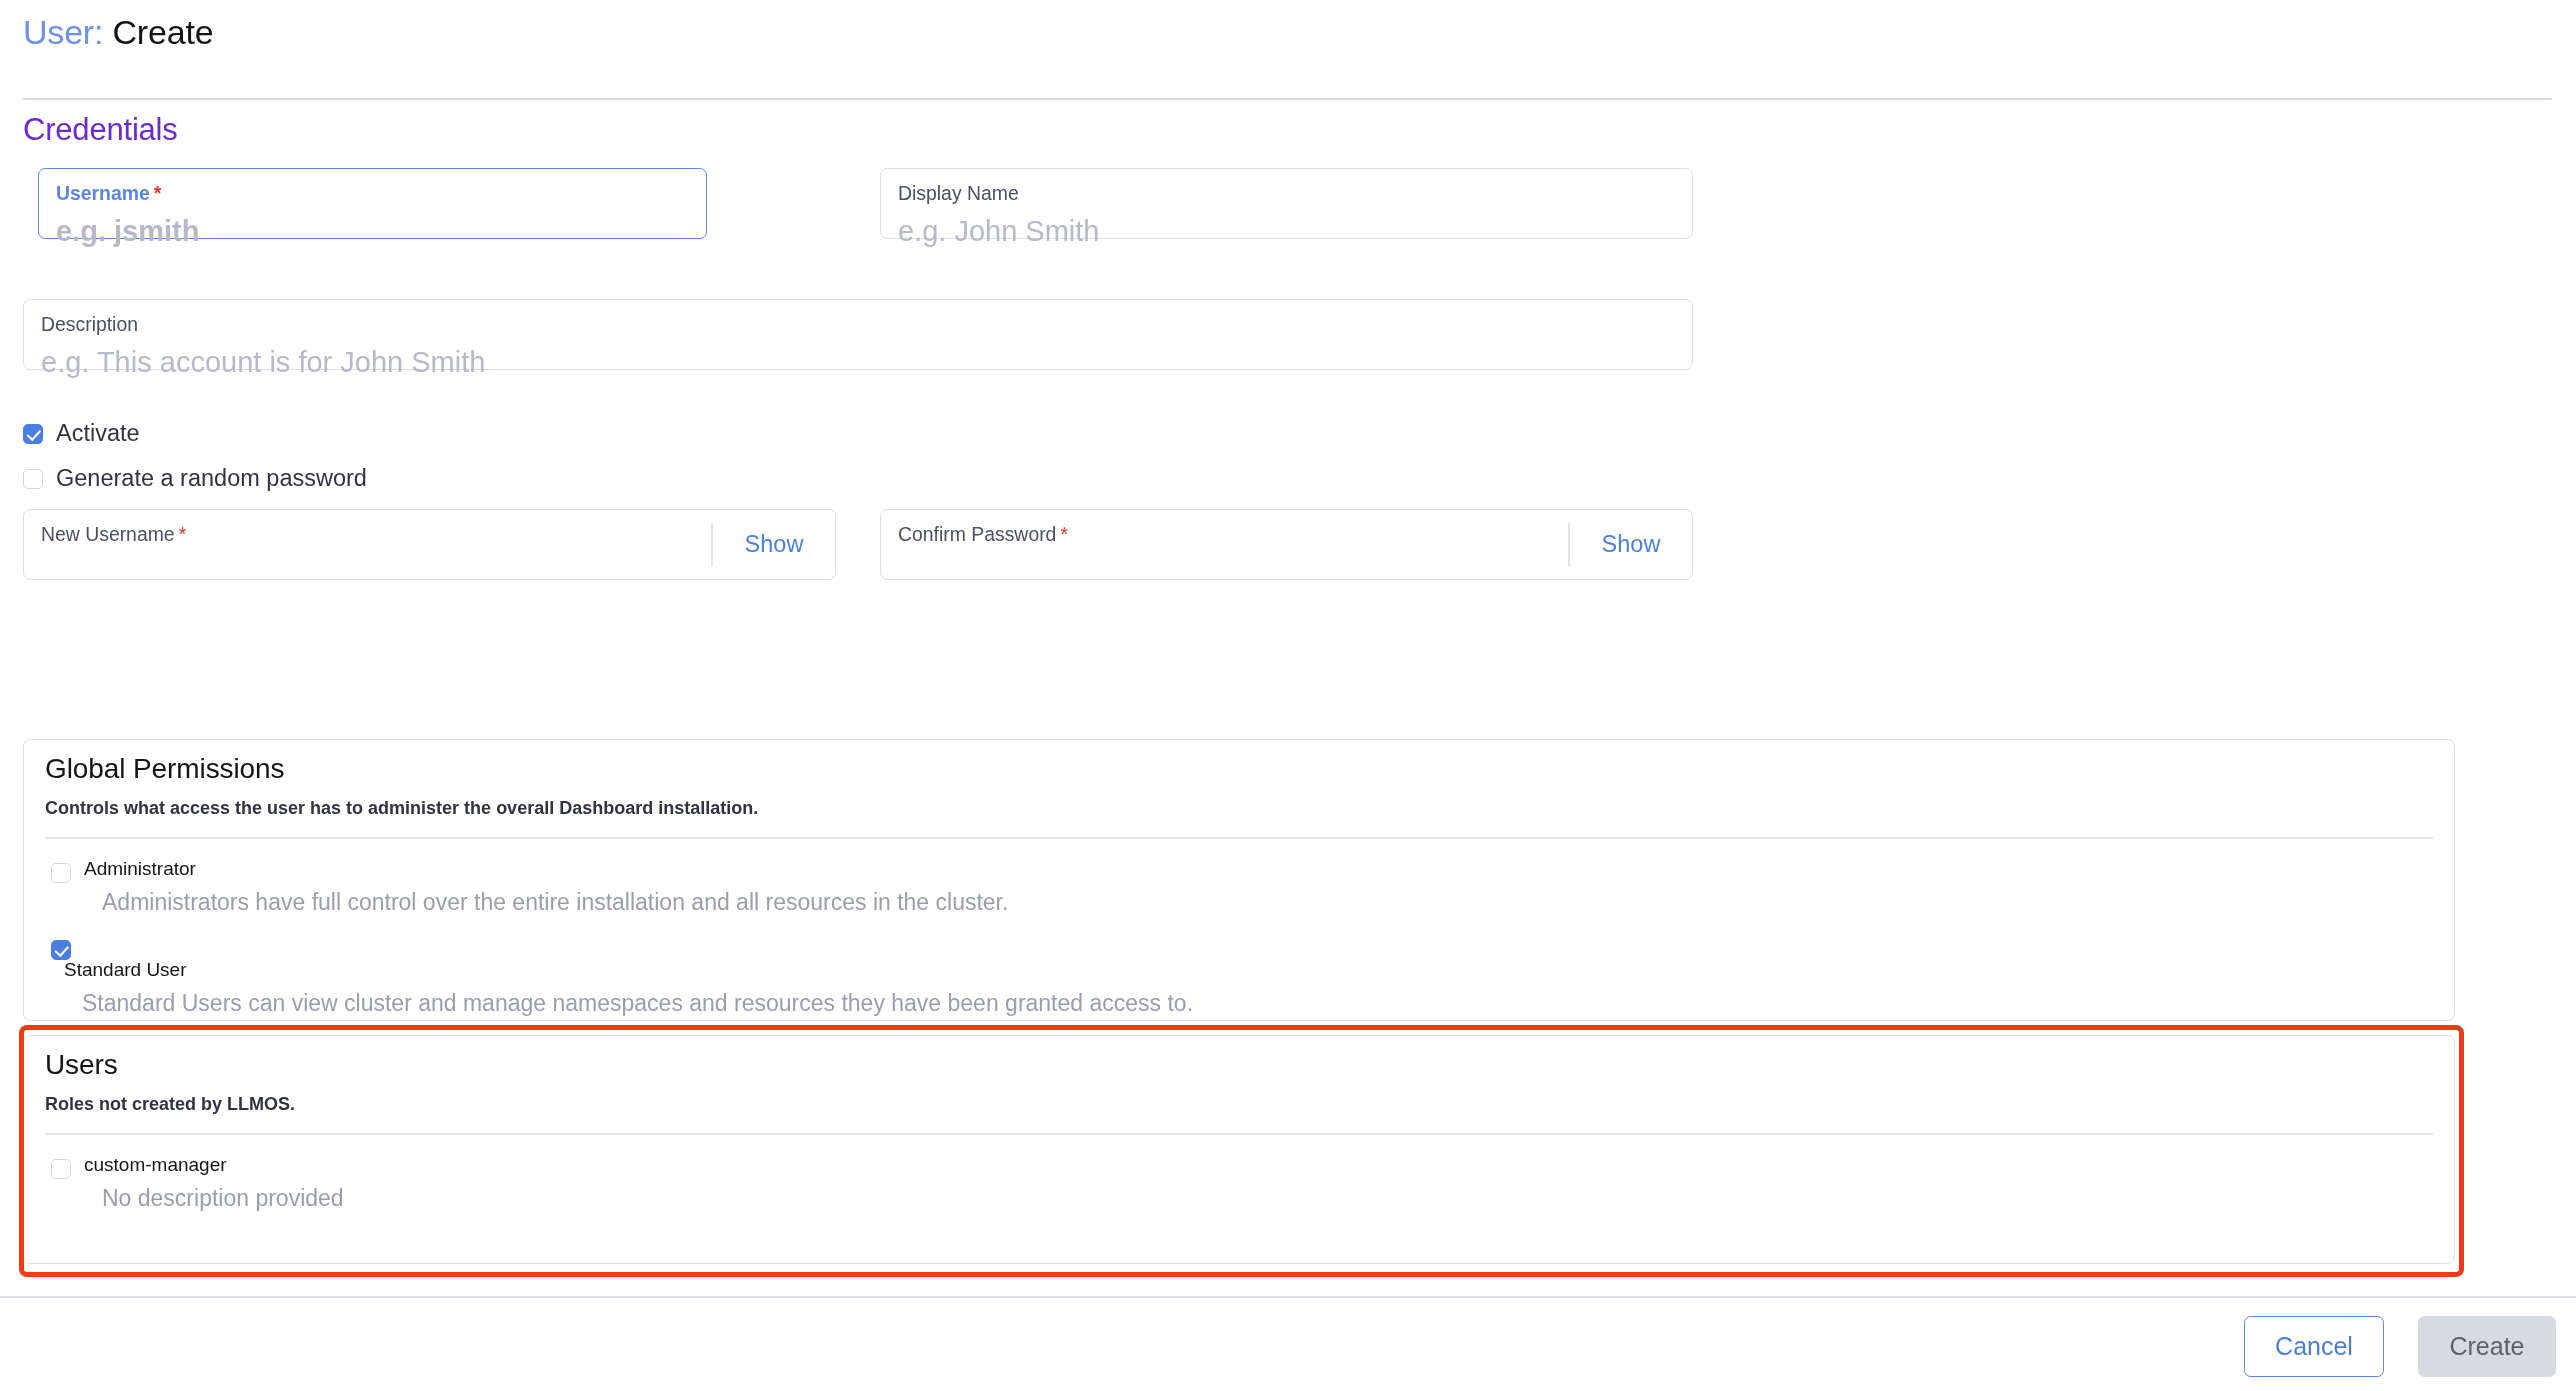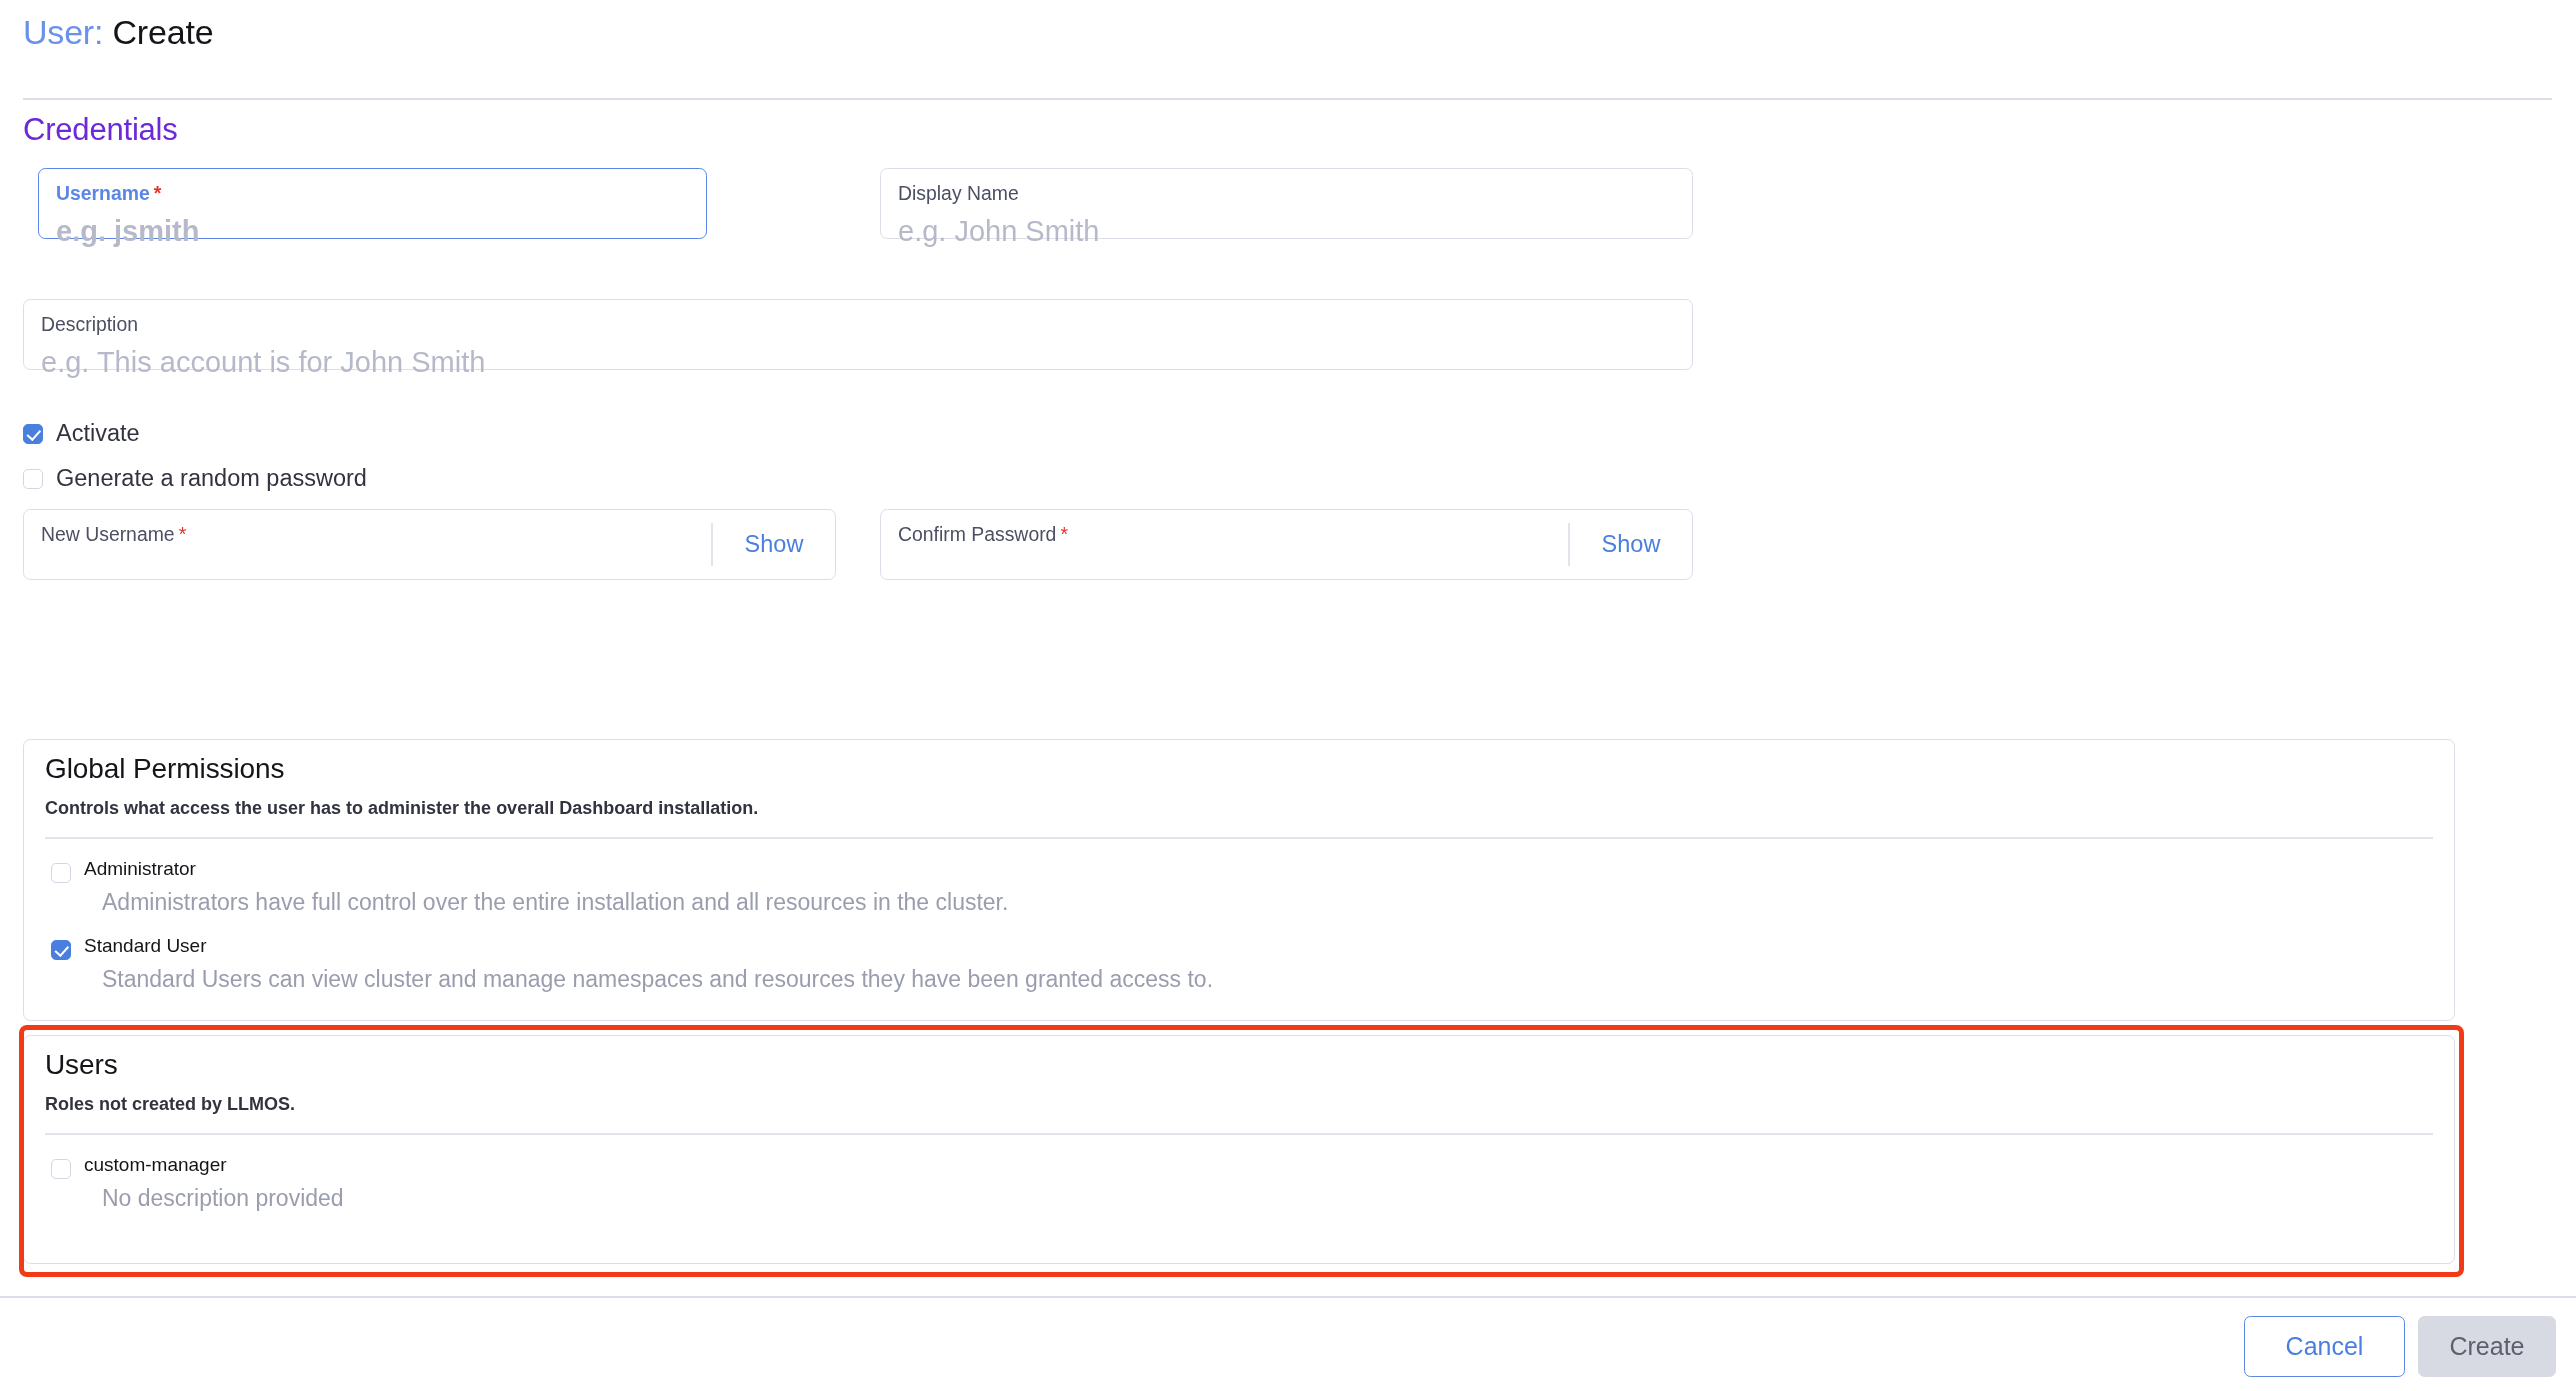--- a/index.html
+++ b/index.html
@@ -213,21 +213,21 @@
     <div class="card-rule" style="top:97px; width:2388px;"></div>
 
     <div class="perm-row" style="left:27px; top:119px;">
       <span class="perm-box"></span>
       <span class="perm-text">
         <div class="perm-name">Administrator</div>
         <div class="perm-desc">Administrators have full control over the entire installation and all resources in the cluster.</div>
       </span>
     </div>
 
-    <div class="perm-row" style="left:27px; top:196px;">
+    <div class="perm-row" style="left:27px; top:196px;flex-direction:column;">
       <span class="perm-box checked"></span>
       <span class="perm-text">
         <div class="perm-name">Standard User</div>
         <div class="perm-desc">Standard Users can view cluster and manage namespaces and resources they have been granted access to.</div>
       </span>
     </div>
   </div>
 
   <div class="card" style="left:23px; top:1035px; width:2432px; height:229px;">
     <div class="card-title">Users</div>
@@ -240,18 +240,18 @@
         <div class="perm-name">custom-manager</div>
         <div class="perm-desc">No description provided</div>
       </span>
     </div>
   </div>
 
   <div class="highlight" style="left:19.4px; top:1025px; width:2445px; height:252px;"></div>
 
   <div class="footer-rule"></div>
 
-  <div class="btn btn-cancel" style="left:2244px; top:1316px; width:161px; height:61px;">Cancel</div>
+  <div class="btn btn-cancel" style="left:2244px; top:1316px; width:140px; height:61px;">Cancel</div>
 
   <div class="btn btn-create" style="left:2418px; top:1316px; width:138px; height:61px;">Create</div>
 
 </div>
 
 
 </body></html>

